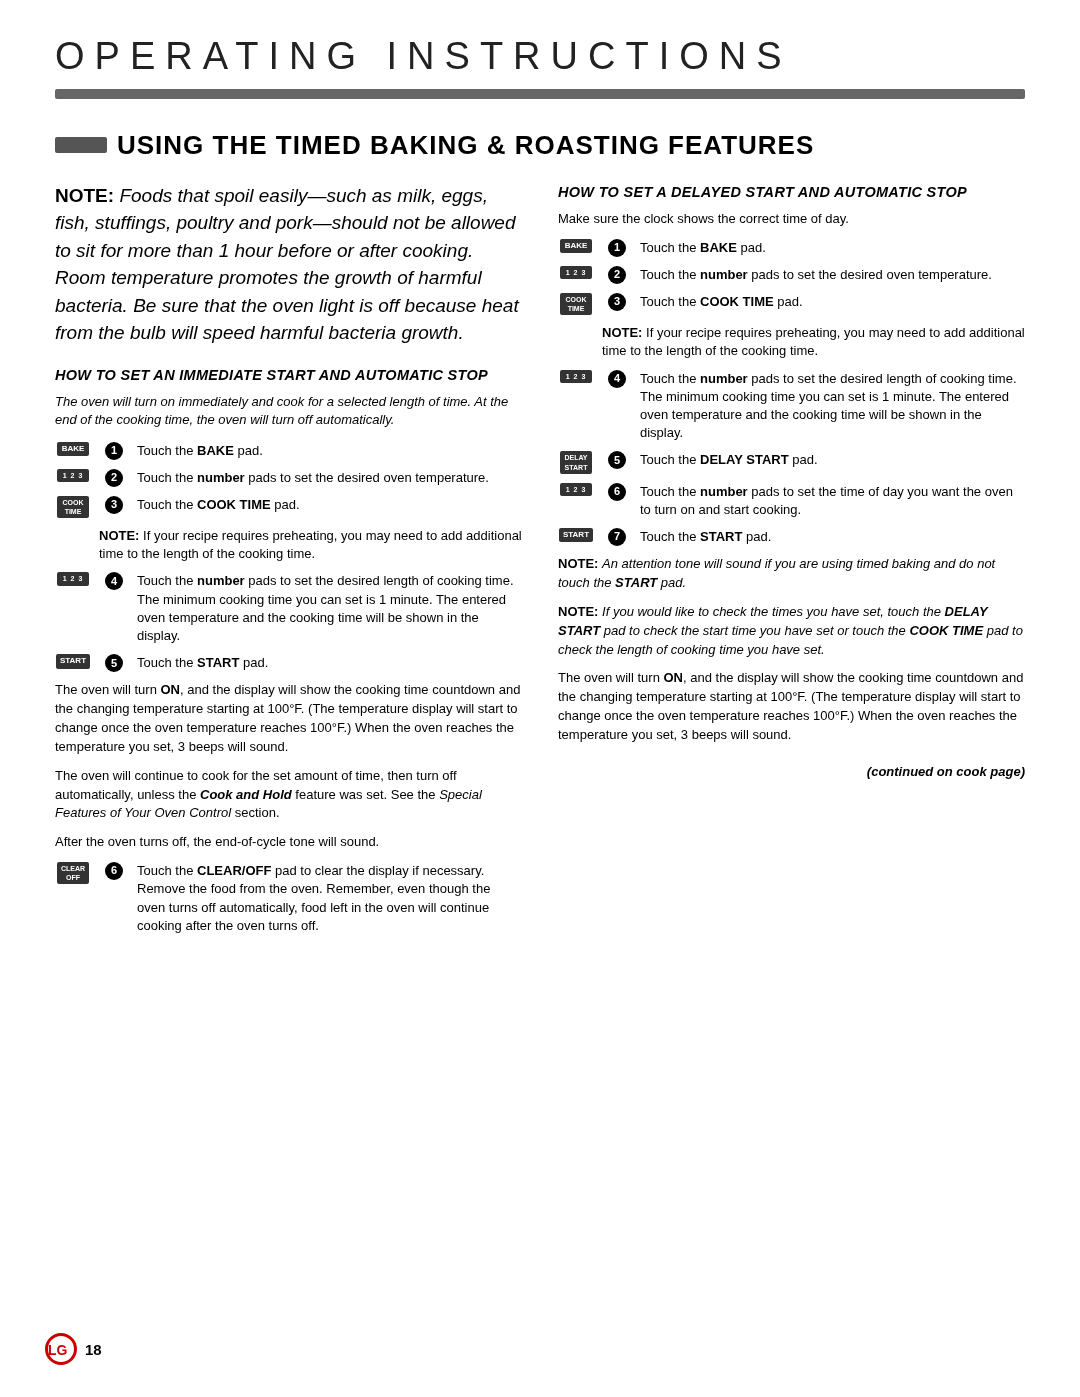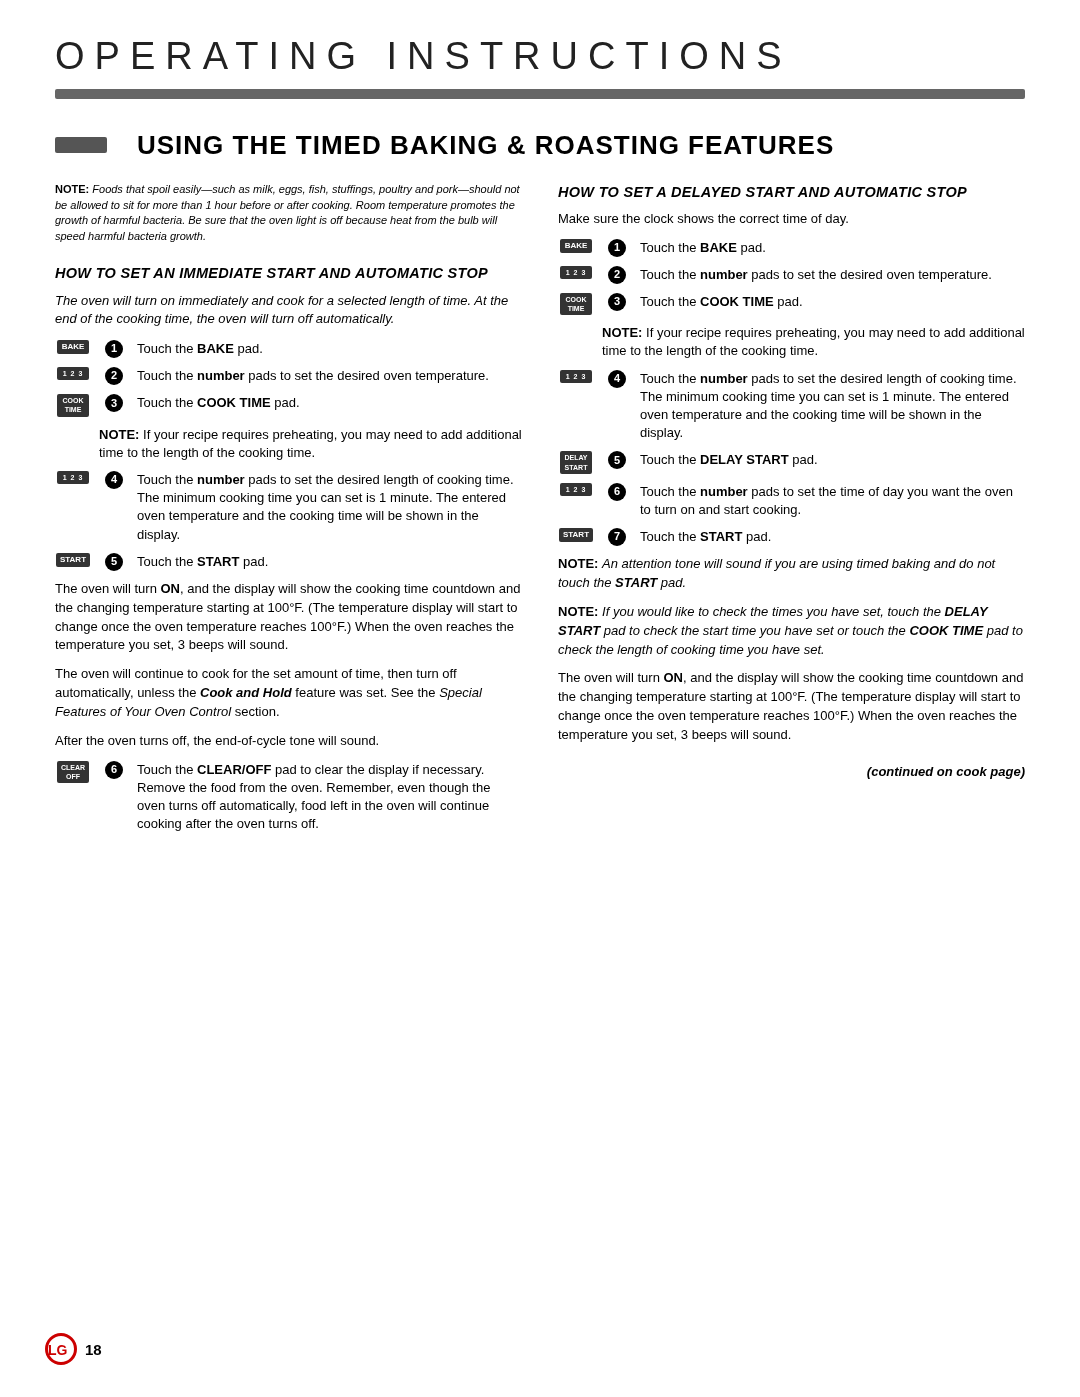--- a/index.html
+++ b/index.html
@@ -38,21 +38,21 @@
     }
     
     .section-title {
       font-size: 26px;
       font-weight: 900;
       text-transform: uppercase;
       letter-spacing: 1px;
       margin-bottom: 18px;
       display: flex;
       align-items: center;
-      gap: 30px;
+      gap: 10px;
     }
     .section-title-bar {
       display: inline-block;
       width: 52px;
       height: 16px;
       background: #555;
       border-radius: 2px;
       flex-shrink: 0;
     }
     
@@ -62,21 +62,21 @@
     }
     .col-left {
       flex: 1 1 0;
     }
     .col-right {
       flex: 1 1 0;
     }
     
     .note-block {
       font-style: italic;
-      font-size: 11px;
+      font-size: 19px;
       margin-bottom: 18px;
       line-height: 1.45;
     }
     .note-block b { font-style: normal; }
     
     .sub-heading {
       font-size: 14.5px;
       font-weight: 900;
       font-style: italic;
       text-transform: uppercase;

